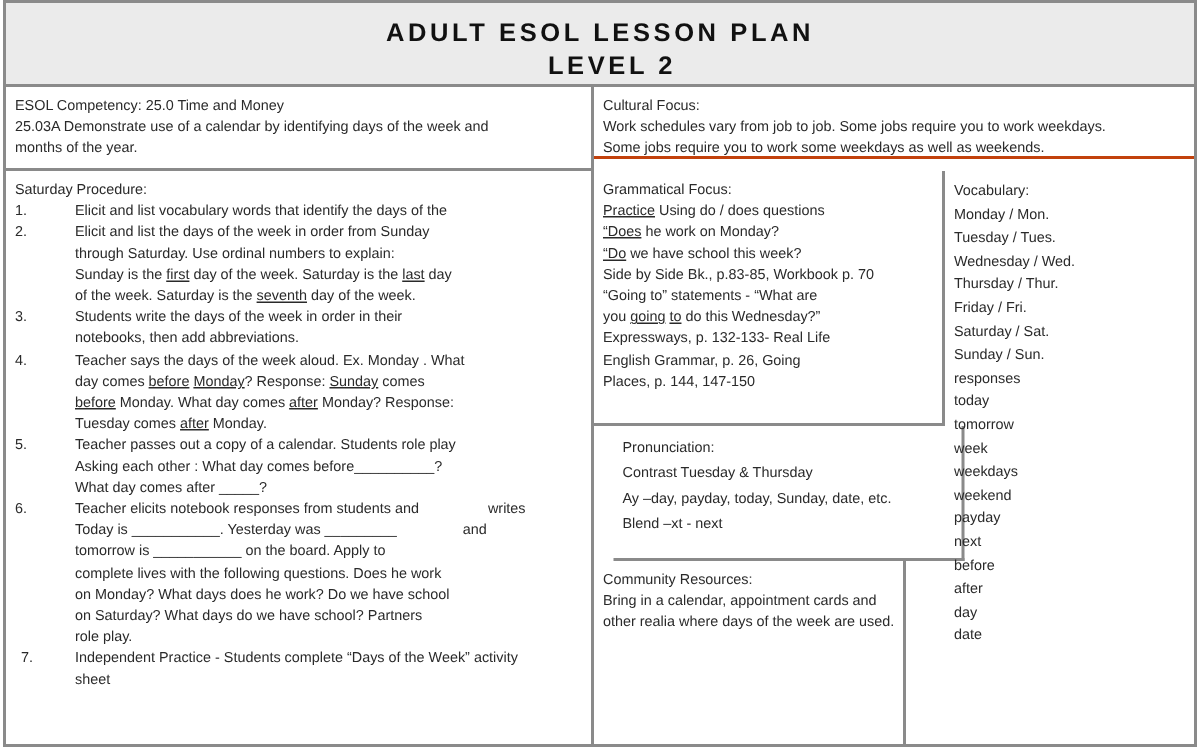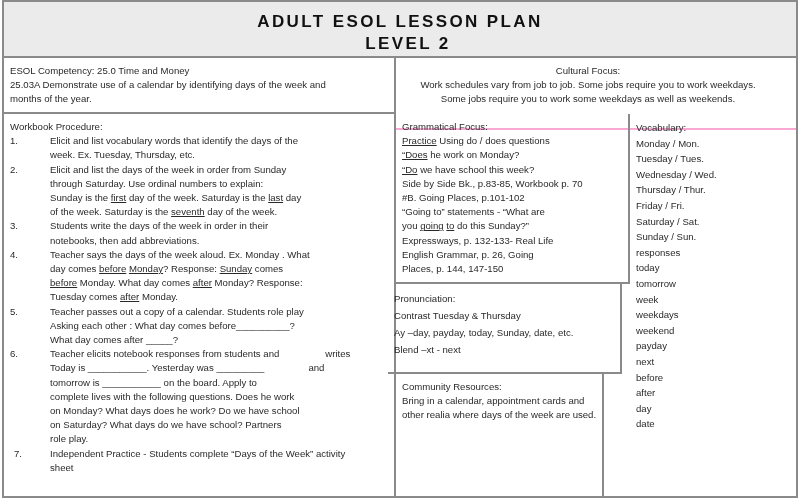--- a/index.html
+++ b/index.html
@@ -3,24 +3,24 @@
 <meta charset="utf-8">
 <style>
   html, body { margin:0; padding:0; background:#ffffff; }
   body { width:800px; height:502px; overflow:hidden; font-family:"Liberation Sans", sans-serif; color:#2a2a2a; }
   .frame { position:absolute; left:2px; top:0; width:796px; height:498px; border:2px solid #8a8a8a; box-sizing:border-box; }
   .header { position:absolute; left:0; top:0; width:792px; height:54px; background:#ebebeb; border-bottom:2px solid #8a8a8a; text-align:center; }
   .header .t1 { font-weight:bold; font-size:17px; letter-spacing:2.4px; margin-top:9px; line-height:22px; color:#111; }
   .header .t2 { font-weight:bold; font-size:17px; letter-spacing:2.4px; line-height:22px; color:#111;margin-left:16px; }
   .cell { position:absolute; box-sizing:border-box; font-size:9.6px; line-height:14.2px; padding:6px 22px 0 6px; }
   .row2-left { left:0; top:56px; width:392px; height:56px; border-right:2px solid #8a8a8a; border-bottom:2px solid #8a8a8a; }
-  .row2-right { left:392px; top:56px; width:400px; height:72px; border-bottom:2px solid #f9a8d4;text-align:center; }
+  .row2-right { left:392px; top:56px; width:400px; height:48px; border-bottom:2px solid #c2410c; }
   .proc { left:0; top:112px; width:392px; height:382px; border-right:2px solid #8a8a8a; padding-top:6px; }
   .gram { left:392px; top:112px; width:234px; height:170px; border-right:2px solid #8a8a8a; border-bottom:2px solid #8a8a8a; }
-  .pron { left:384px; top:282px; width:234px; height:90px; border-right:2px solid #8a8a8a; border-bottom:2px solid #8a8a8a; }
+  .pron { left:405px; top:282px; width:234px; height:90px; border-right:2px solid #8a8a8a; border-bottom:2px solid #8a8a8a; }
   .comm { left:392px; top:372px; width:208px; height:122px; border-right:2px solid #8a8a8a; }
   .vocab { left:626px; top:112px; width:166px; height:382px;border-radius:17px; }
   .line { display:block; white-space:nowrap; }
   .item { display:flex; }
   .num { width:40px; flex:none; }
   .num.n7 { padding-left:4px; width:36px; }
   .body { flex:1; }
   u { }
   .gap { display:inline-block; }
   .pron .line { line-height:17px; }
@@ -42,27 +42,26 @@
     <span class="line">months of the year.</span>
   </div>
 
   <div class="cell row2-right">
     <span class="line">Cultural Focus:</span>
     <span class="line">Work schedules vary from job to job. Some jobs require you to work weekdays.</span>
     <span class="line">Some jobs require you to work some weekdays as well as weekends.</span>
   </div>
 
   <div class="cell proc">
-    <span class="line">Workbook  Procedure:</span>
+    <span class="line">Saturday  Procedure:</span>
 
     <div class="item">
       <span class="num">1.</span>
       <div class="body">
         <span class="line">Elicit and list vocabulary words that identify the days of the</span>
-        <span class="line">week. Ex. Tuesday, Thursday, etc.</span>
       </div>
     </div>
 
     <div class="item">
       <span class="num">2.</span>
       <div class="body">
         <span class="line">Elicit and list the days of the week in order from Sunday</span>
         <span class="line">through Saturday. Use ordinal numbers to explain:</span>
         <span class="line"><span>Sunday is the </span><u>first</u><span> day of the week. Saturday is the </span><u>last</u><span> day</span></span>
         <span class="line"><span>of the week. Saturday is the </span><u>seventh</u><span> day of the week.</span></span>
@@ -117,23 +116,22 @@
       </div>
     </div>
   </div>
 
   <div class="cell gram">
     <span class="line">Grammatical Focus:</span>
     <span class="line"><u>Practice</u><span> Using do / does questions</span></span>
     <span class="line"><u>“Does</u><span>  he work on Monday?</span></span>
     <span class="line"><u>“Do</u><span> we have school this week?</span></span>
     <span class="line">Side by Side Bk., p.83-85, Workbook p. 70</span>
-    <span class="line">#B. Going Places, p.101-102</span>
     <span class="line">“Going to” statements - “What are</span>
-    <span class="line"><span>you </span><u>going</u><span> </span><u>to</u><span> do this Sunday?”</span></span>
+    <span class="line"><span>you </span><u>going</u><span> </span><u>to</u><span> do this Wednesday?”</span></span>
     <span class="line">Expressways, p. 132-133- Real Life</span>
     <span class="line">English Grammar, p. 26, Going</span>
     <span class="line">Places, p. 144, 147-150</span>
   </div>
 
   <div class="cell pron">
     <span class="line">Pronunciation:</span>
     <span class="line">Contrast Tuesday &amp; Thursday</span>
     <span class="line">Ay –day, payday, today, Sunday, date, etc.</span>
     <span class="line">Blend –xt - next</span>

